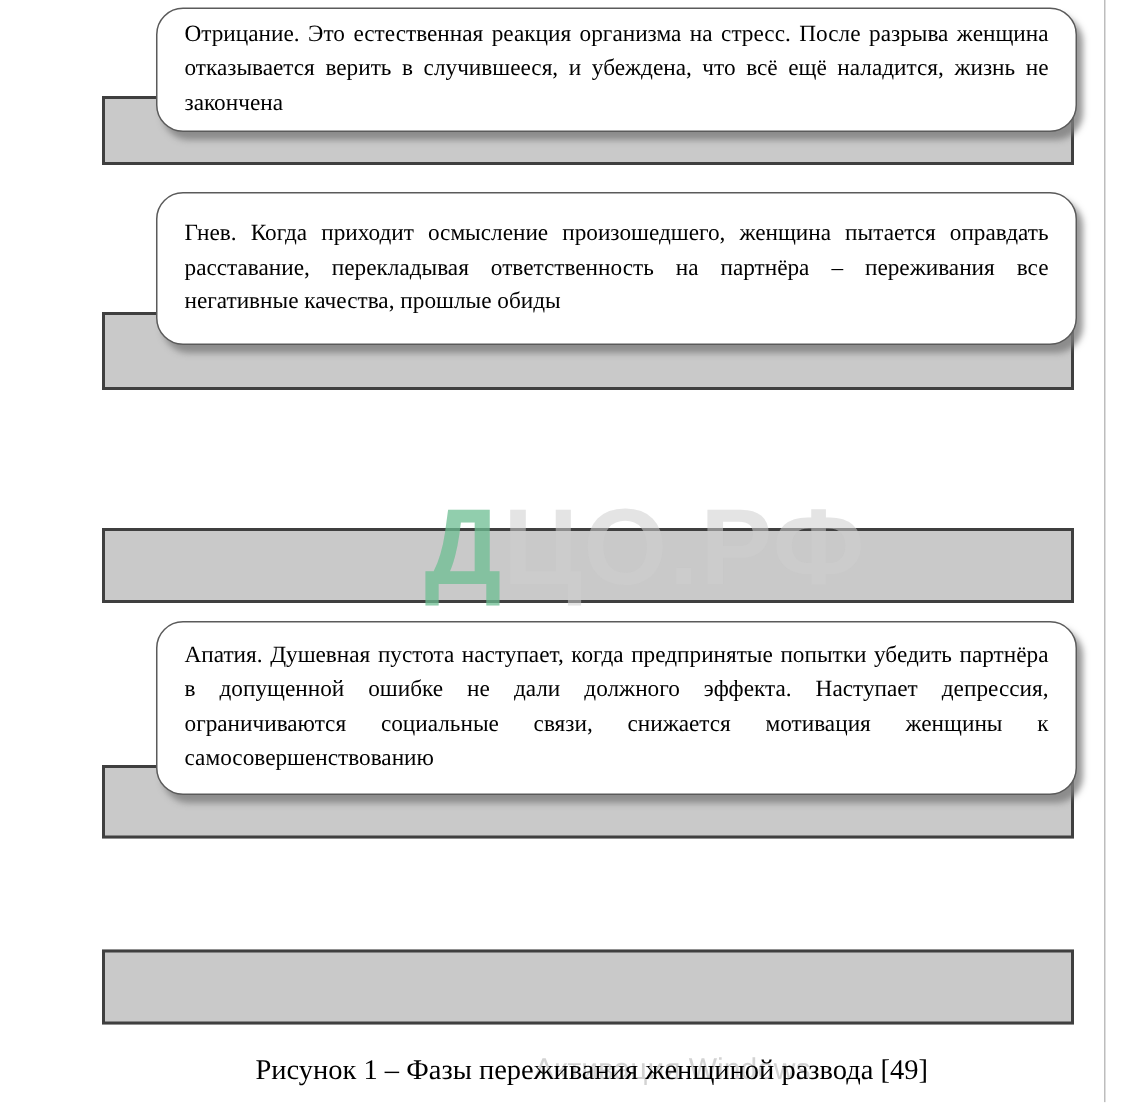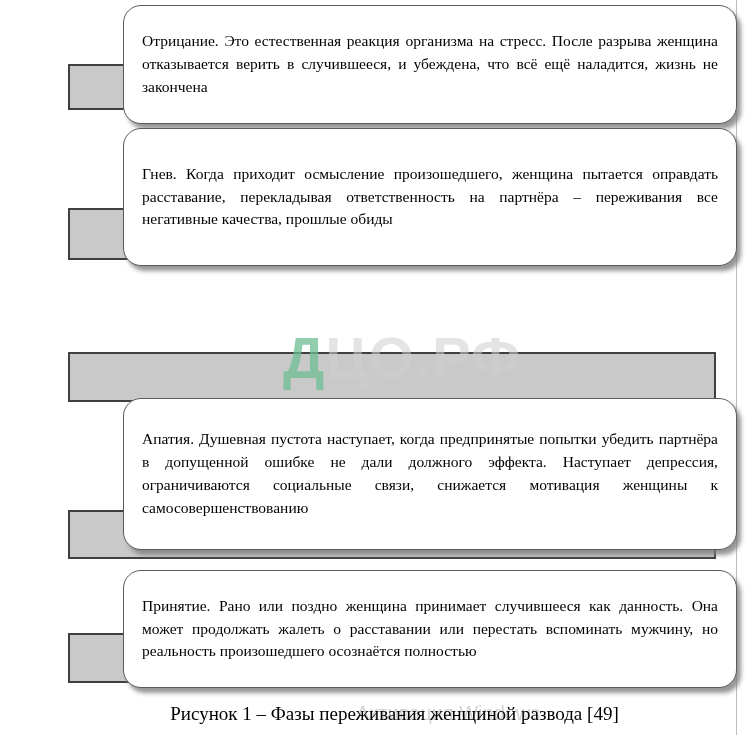--- a/index.html
+++ b/index.html
@@ -35,40 +35,39 @@
     position: absolute;
     left: 104px;
     width: 576px;
     background: #ffffff;
     border: 1px solid #5a5a5a;
     border-radius: 18px;
     box-shadow: 4px 5px 4px rgba(125,125,125,0.8);
     z-index: 2;
     display: flex;
     align-items: center;
-    padding: 20px 18px;
-    margin-left: 19px;
+    padding: 2px 18px;
   }
   .phase-box p {
     margin: 0;
     width: 100%;
     font-size: 15.5px;
     line-height: 1.47;
     color: #000000;
     text-align: justify;
     text-align-last: left;
   }
   .brand-watermark {
     position: absolute;
     left: 283px;
     top: 326px;
     z-index: 10;
     font-family: "Liberation Sans", sans-serif;
     font-weight: bold;
-    font-size: 58px;
+    font-size: 72px;
     line-height: 1.1;
     letter-spacing: 1px;
     pointer-events: none;
     user-select: none;
   }
   .brand-watermark .wm-first {
     color: rgba(108, 190, 146, 0.75);
   }
   .brand-watermark .wm-rest {
     color: rgba(205, 205, 205, 0.55);
@@ -97,21 +96,21 @@
   }
   
   .bar-1 { top: 64px;  height: 42px; }
   .bar-2 { top: 208px; height: 48px; }
   .bar-3 { top: 352px; height: 46px; }
   .bar-4 { top: 510px; height: 45px; }
   .bar-5 { top: 633px; height: 46px; }
   .box-1 { top: 5px;   height: 77px; }
   .box-2 { top: 128px; height: 96px; }
   .box-3 { top: 270px; height: 98px; }
-  .box-4 { top: 398px; height: 110px; }
+  .box-4 { top: 414px; height: 110px; }
   .box-5 { top: 570px; height: 76px; }
 </style>
 </head>
 <body>
 
 <div class="page">
 
   <div class="shadow-bar bar-1"></div>
   <div class="phase-box box-1">
     <p>Отрицание. Это естественная реакция организма на стресс. После разрыва женщина отказывается верить в случившееся, и убеждена, что всё ещё наладится, жизнь не закончена</p>
@@ -123,23 +122,20 @@
   </div>
 
   <div class="shadow-bar bar-3"></div>
 
   <div class="shadow-bar bar-4"></div>
   <div class="phase-box box-4">
     <p>Апатия. Душевная пустота наступает, когда предпринятые попытки убедить партнёра в допущенной ошибке не дали должного эффекта. Наступает депрессия, ограничиваются социальные связи, снижается мотивация женщины к самосовершенствованию</p>
   </div>
 
   <div class="shadow-bar bar-5"></div>
-  <div class="phase-box box-5">
-    <p>Принятие. Рано или поздно женщина принимает случившееся как данность. Она может продолжать жалеть о расставании или перестать вспоминать мужчину, но реальность произошедшего осознаётся полностью</p>
-  </div>
 
   <div class="brand-watermark"><span class="wm-first">Д</span><span class="wm-rest">ЦО.РФ</span></div>
 
   <div class="os-watermark">Активация Windows</div>
 
   <div class="caption">Рисунок 1 – Фазы переживания женщиной развода [49]</div>
 
   <div class="page-edge"></div>
 
 </div>

